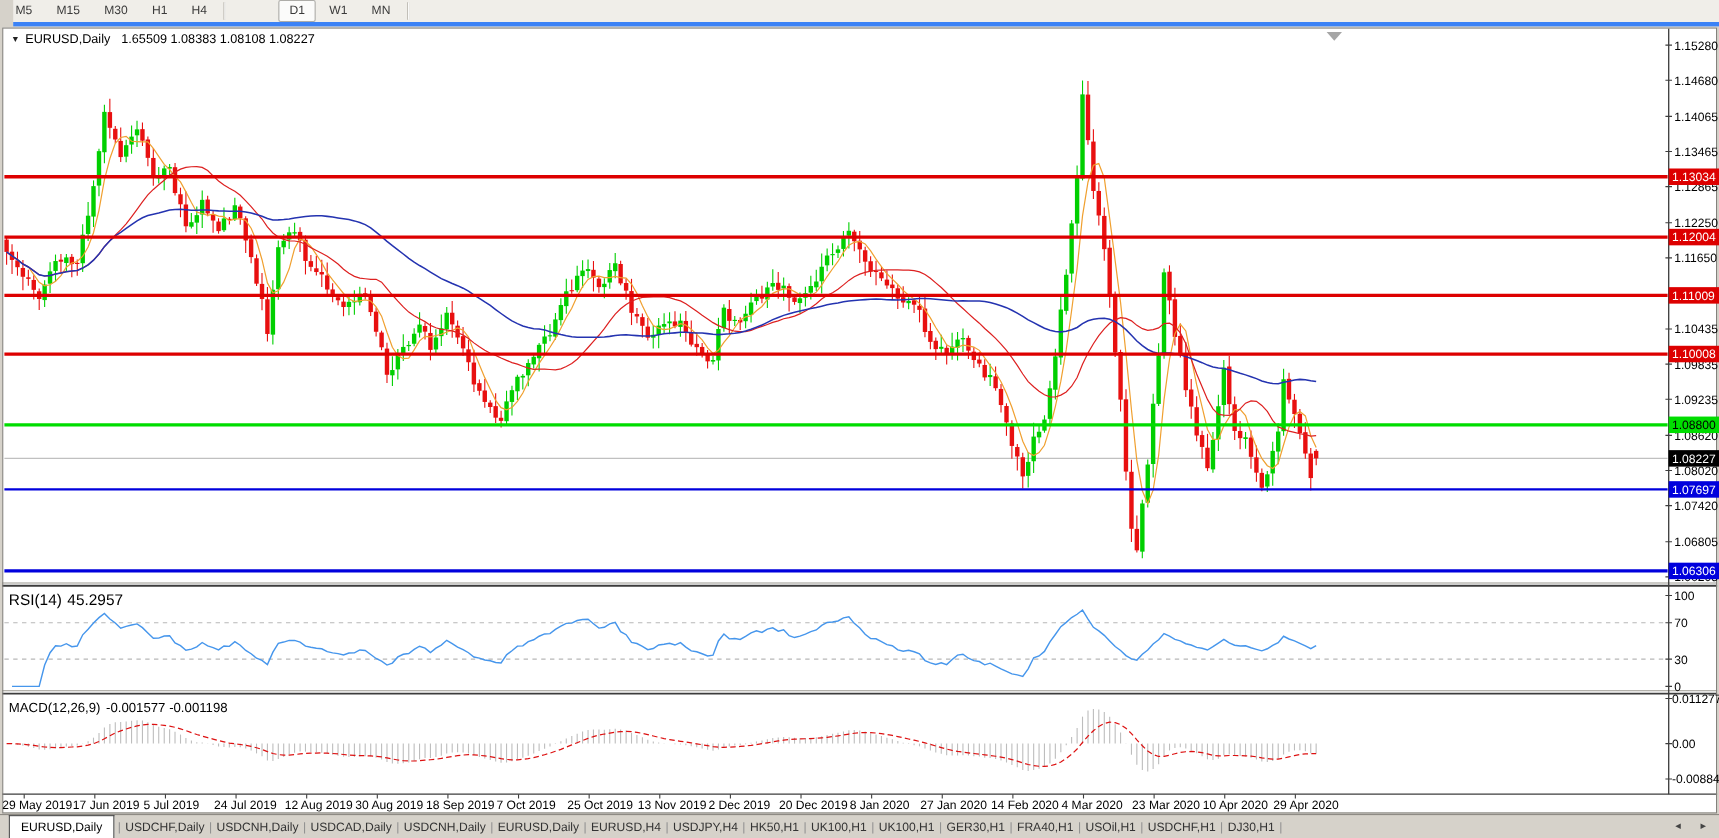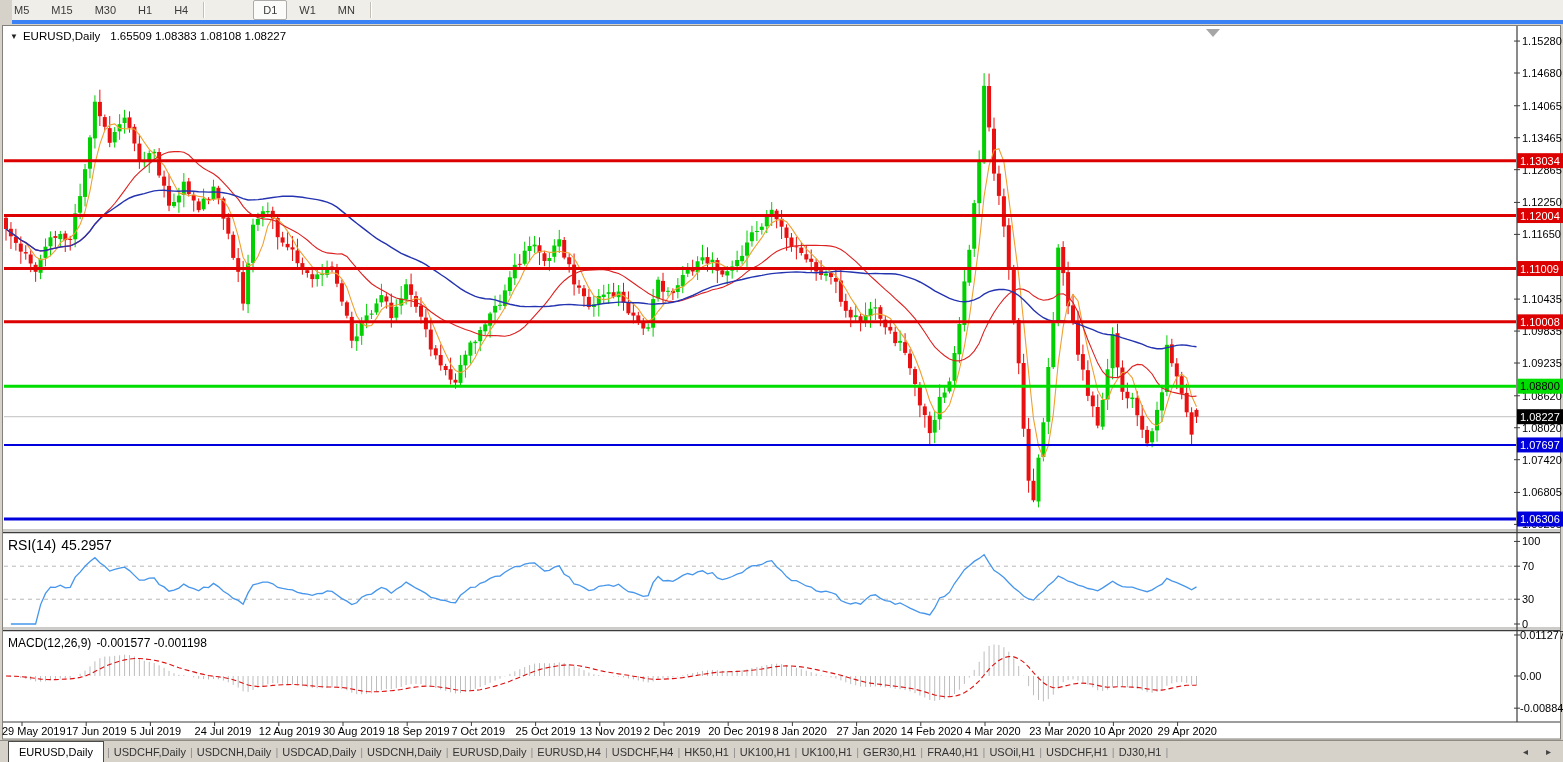--- a/index.html
+++ b/index.html
@@ -919,21 +919,21 @@
       <div class="tab">USDCNH,Daily</div>
       <span class="tab-sep">|</span>
       <div class="tab">USDCAD,Daily</div>
       <span class="tab-sep">|</span>
       <div class="tab">USDCNH,Daily</div>
       <span class="tab-sep">|</span>
       <div class="tab">EURUSD,Daily</div>
       <span class="tab-sep">|</span>
       <div class="tab">EURUSD,H4</div>
       <span class="tab-sep">|</span>
-      <div class="tab">USDCHF,H4</div>
+      <div class="tab">USDJPY,H4</div>
       <span class="tab-sep">|</span>
       <div class="tab">HK50,H1</div>
       <span class="tab-sep">|</span>
       <div class="tab">UK100,H1</div>
       <span class="tab-sep">|</span>
       <div class="tab">UK100,H1</div>
       <span class="tab-sep">|</span>
       <div class="tab">GER30,H1</div>
       <span class="tab-sep">|</span>
       <div class="tab">FRA40,H1</div>

